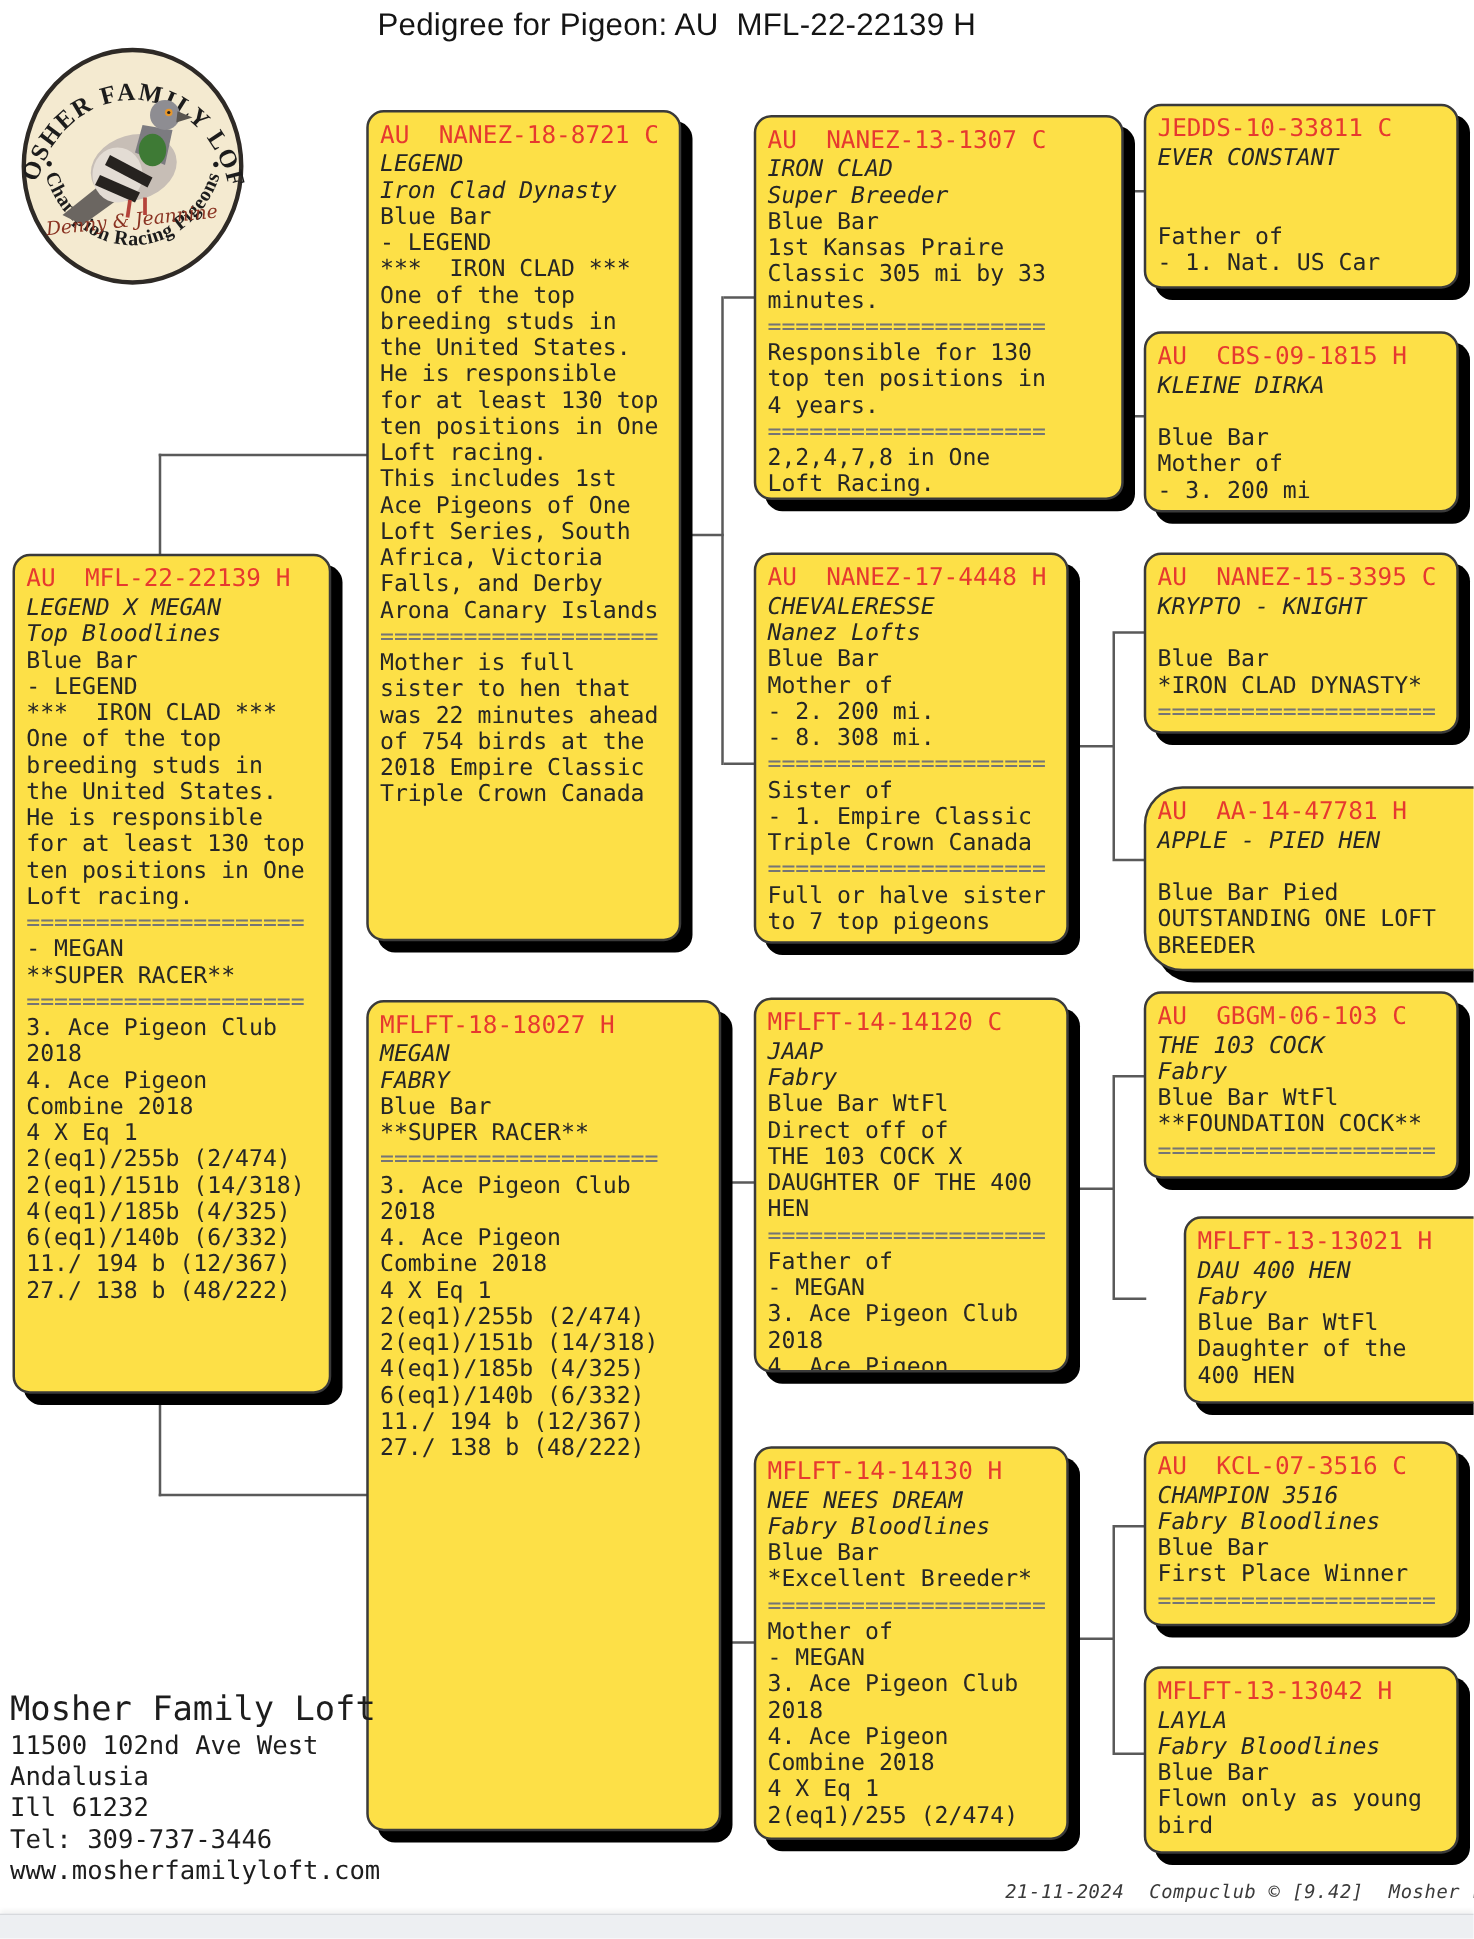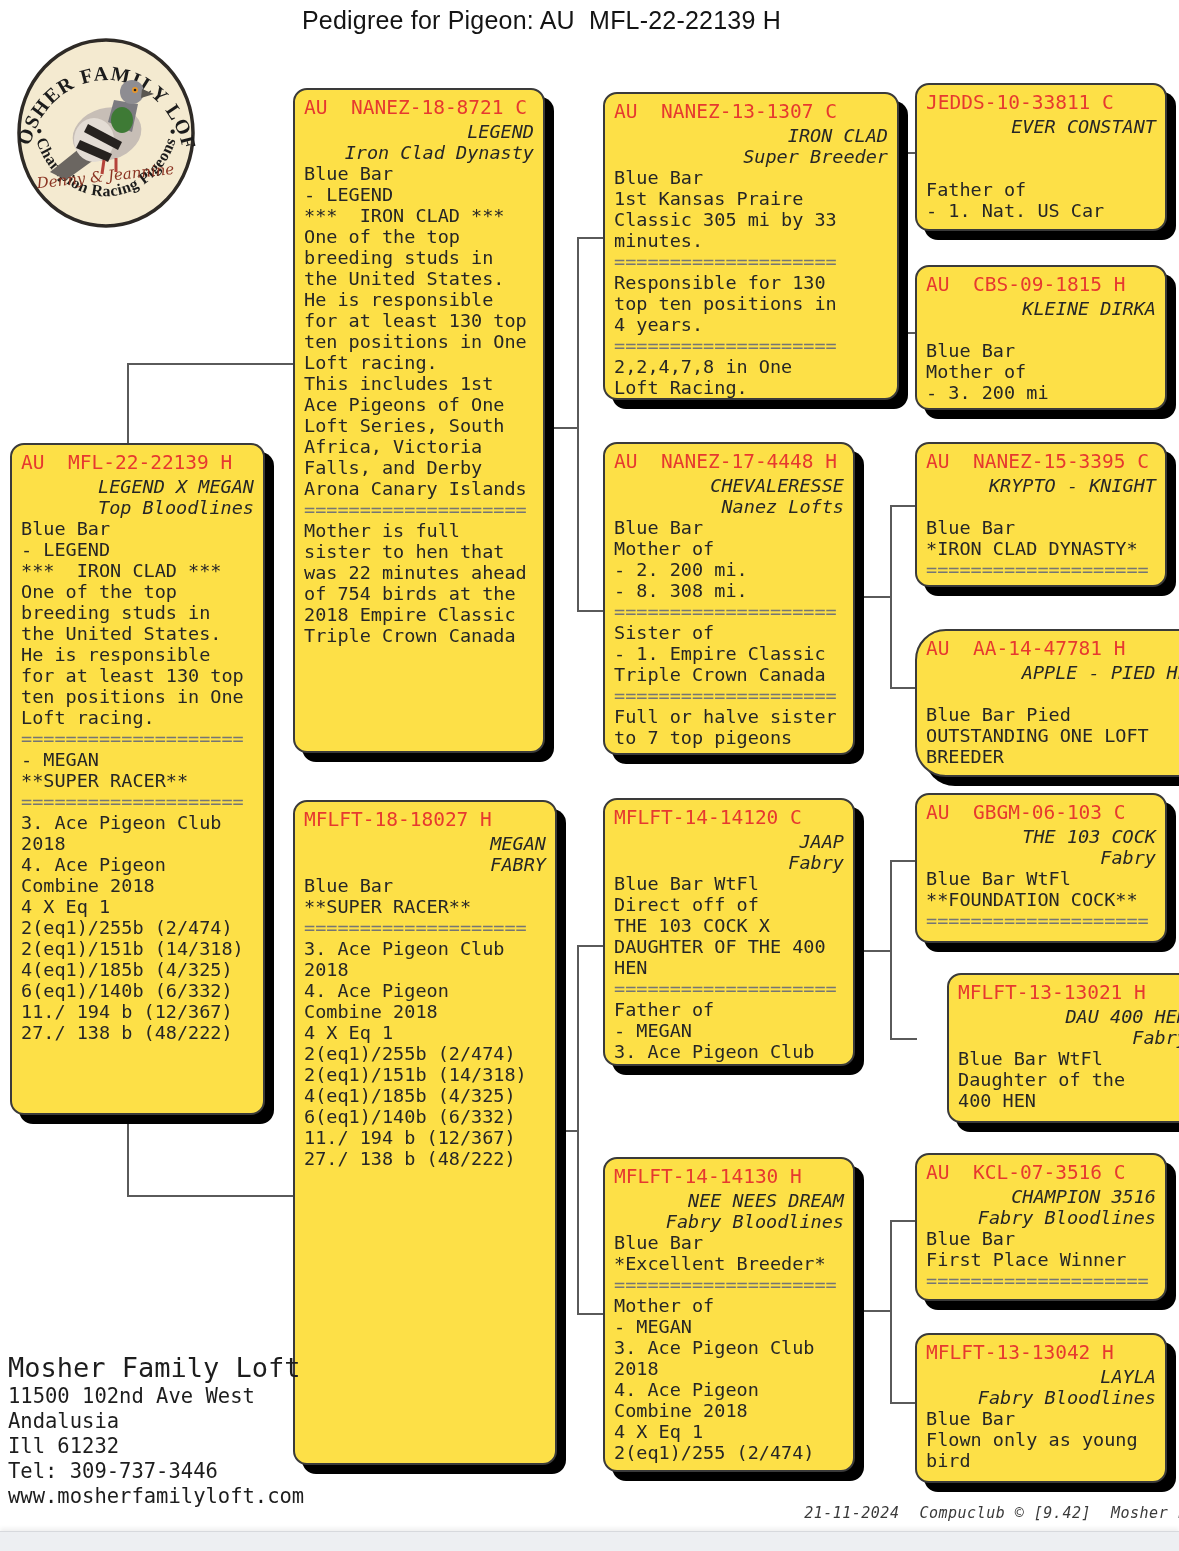--- a/index.html
+++ b/index.html
@@ -12,21 +12,21 @@
     font-family:"Liberation Sans",sans-serif;font-size:25px;color:#141414;
     white-space:pre;letter-spacing:0.2px;
   }
   
   .pbox{
     position:absolute;background:#fde047;border:2px solid #3a3a3a;border-radius:14px;
     box-shadow:9px 9px 0 0 #000000;padding:5px 9px;box-sizing:border-box;overflow:hidden;
   }
   .band{font-size:19.5px;line-height:26px;color:var(--red,#e6392f);white-space:pre;}
   .ln{font-size:18.5px;line-height:21px;color:#262626;white-space:pre;}
-  .ln.i{font-style:italic;text-align:right;}
+  .ln.i{font-style:italic;}
   .ln.sep{color:#757575;}
   .conn{position:absolute;background:#5a5a5a;}
   
   .contact{position:absolute;left:8px;top:1352px;color:#1d1d1d;}
   .contact .cname{font-size:27px;line-height:32px;white-space:pre;}
   .contact .cline{font-size:20.5px;line-height:25px;white-space:pre;}
   
   .footer{
     position:absolute;left:766px;top:1486px;font-style:italic;font-size:15px;
     color:#3a3a3a;white-space:pre;letter-spacing:0.5px;
@@ -160,21 +160,21 @@
         <div class="ln">Falls, and Derby</div>
         <div class="ln">Arona Canary Islands</div>
         <div class="ln sep">====================</div>
         <div class="ln">Mother is full</div>
         <div class="ln">sister to hen that</div>
         <div class="ln">was 22 minutes ahead</div>
         <div class="ln">of 754 birds at the</div>
         <div class="ln">2018 Empire Classic</div>
         <div class="ln">Triple Crown Canada</div>
       </div>
-      <div class="pbox" style="left: 293px; top: 800px; width: 264px; height: 665px;">
+      <div class="pbox" style="left: 293px; top: 800px; width: 284px; height: 665px;">
         <div class="band">MFLFT-18-18027 H</div>
         <div class="ln i">MEGAN</div>
         <div class="ln i">FABRY</div>
         <div class="ln">Blue Bar</div>
         <div class="ln">**SUPER RACER**</div>
         <div class="ln sep">====================</div>
         <div class="ln">3. Ace Pigeon Club</div>
         <div class="ln">2018</div>
         <div class="ln">4. Ace Pigeon</div>
         <div class="ln">Combine 2018</div>
@@ -211,21 +211,21 @@
         <div class="ln">- 2. 200 mi.</div>
         <div class="ln">- 8. 308 mi.</div>
         <div class="ln sep">====================</div>
         <div class="ln">Sister of</div>
         <div class="ln">- 1. Empire Classic</div>
         <div class="ln">Triple Crown Canada</div>
         <div class="ln sep">====================</div>
         <div class="ln">Full or halve sister</div>
         <div class="ln">to 7 top pigeons</div>
       </div>
-      <div class="pbox" style="left: 603px; top: 798px; width: 252px; height: 268px;">
+      <div class="pbox" style="left: 603px; top: 798px; width: 252px; height: 300px;">
         <div class="band">MFLFT-14-14120 C</div>
         <div class="ln i">JAAP</div>
         <div class="ln i">Fabry</div>
         <div class="ln">Blue Bar WtFl</div>
         <div class="ln">Direct off of</div>
         <div class="ln">THE 103 COCK X</div>
         <div class="ln">DAUGHTER OF THE 400</div>
         <div class="ln">HEN</div>
         <div class="ln sep">====================</div>
         <div class="ln">Father of</div>

